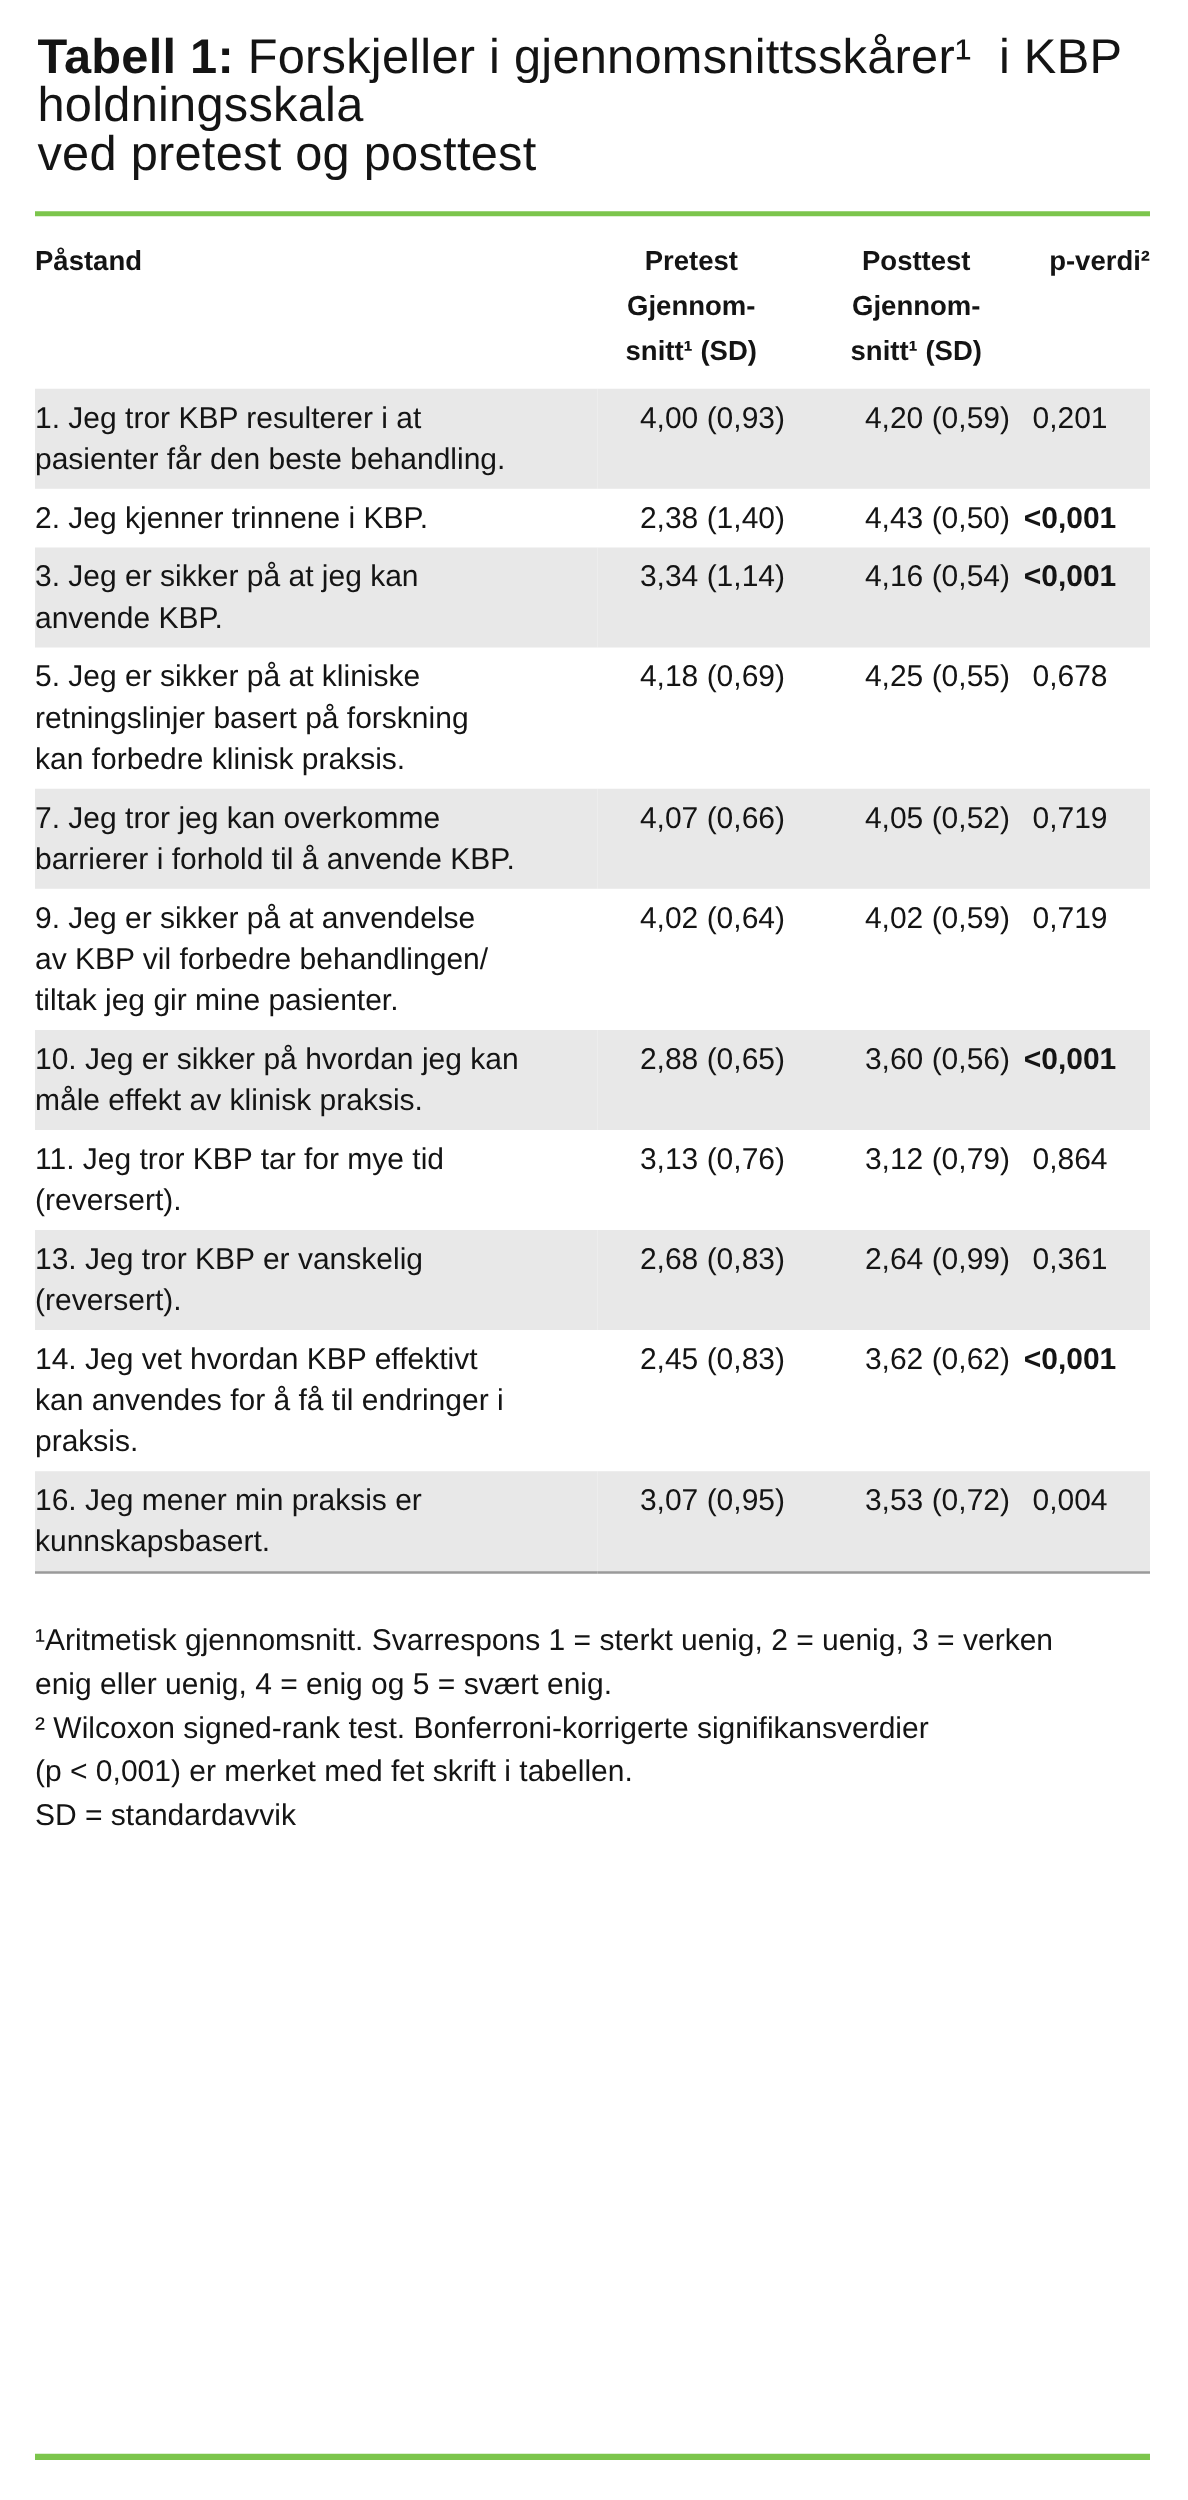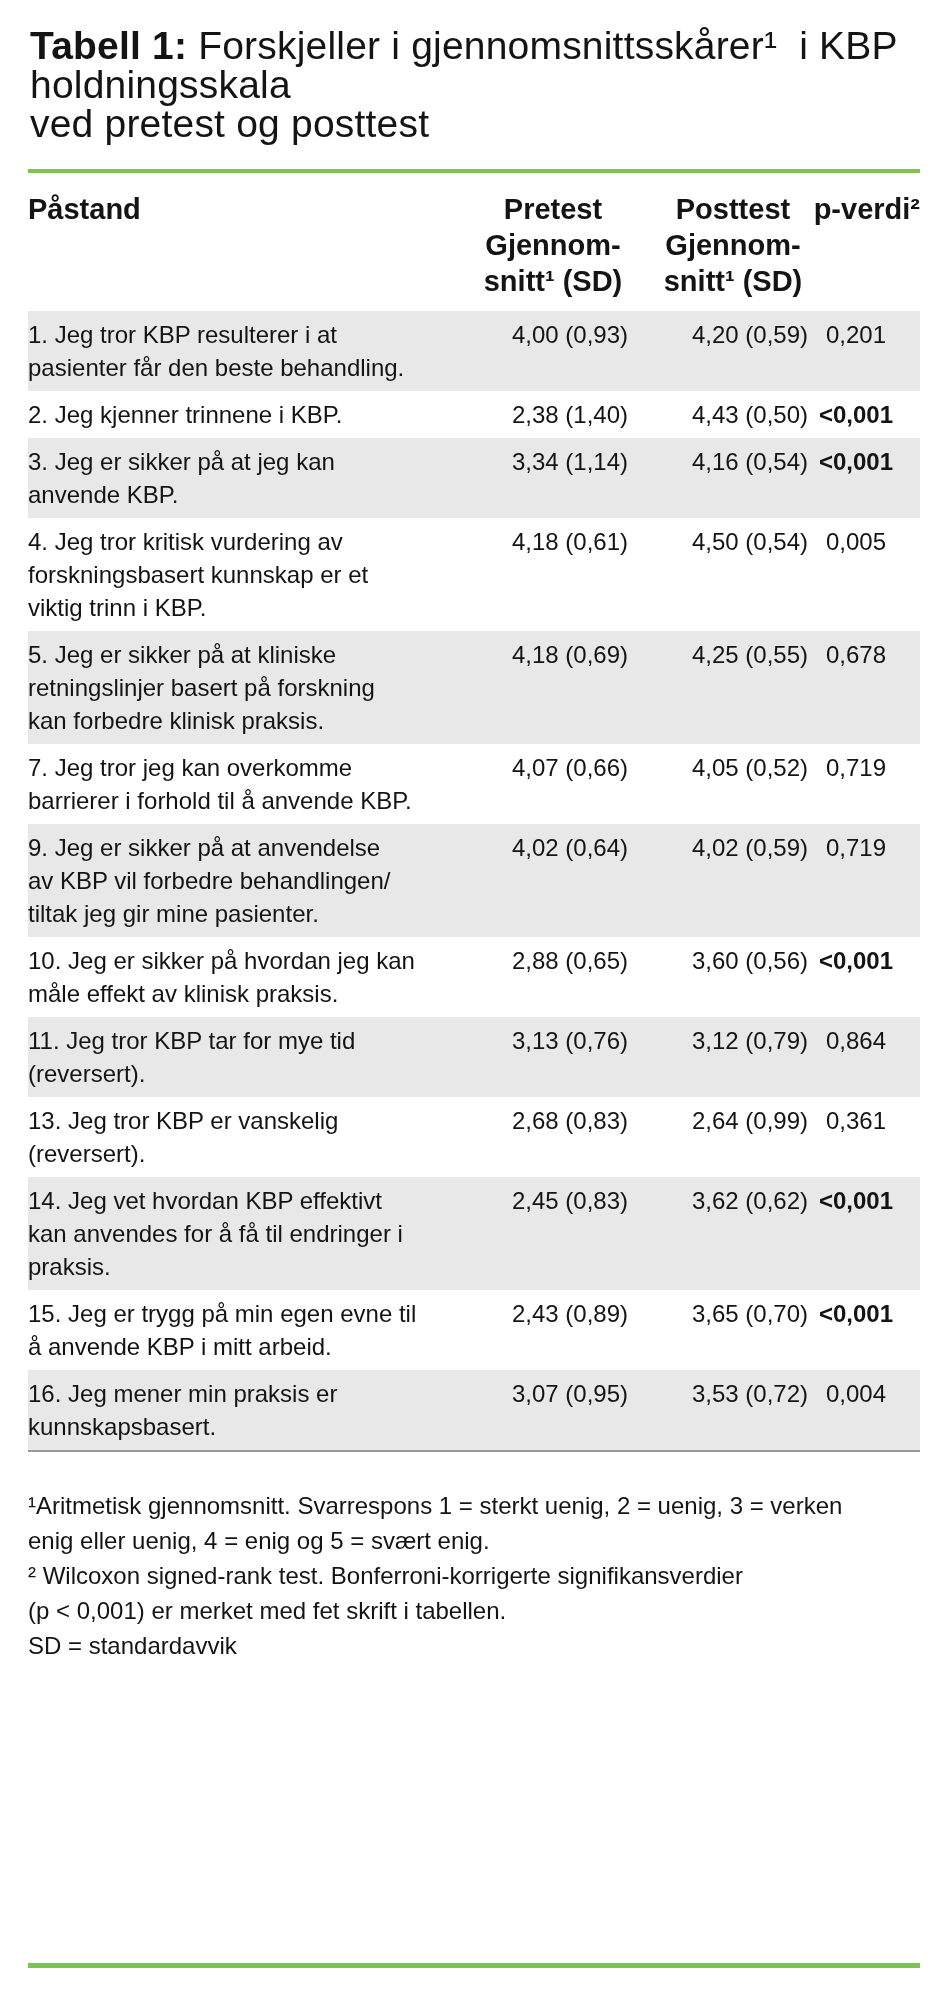--- a/index.html
+++ b/index.html
@@ -35,21 +35,21 @@
     table-layout: fixed;
     border-bottom: 2px solid #9a9a9a;
   }
   col.c-statement { width: 450px; }
   col.c-pretest   { width: 150px; }
   col.c-posttest  { width: 180px; }
   col.c-pval      { width: 112px; }
 
   thead th {
     font-weight: 700;
-    font-size: 29px;
+    font-size: 22px;
     line-height: 36px;
     vertical-align: top;
     padding: 18px 0 12px 0;
   }
   th.statement { text-align: left; }
   th.num { text-align: center; }
   th.posttest { padding-left: 30px; }
   th.pval { text-align: right; padding-right: 0; }
   .hline { display: block; }
 
@@ -129,28 +129,20 @@
       <td class="pval bold">&lt;0,001</td>
     </tr>
         <tr>
       <td class="statement">3. Jeg er sikker på at jeg kan
 anvende KBP.</td>
       <td class="num pretest">3,34 (1,14)</td>
       <td class="num posttest">4,16 (0,54)</td>
       <td class="pval bold">&lt;0,001</td>
     </tr>
         <tr>
-      <td class="statement">4. Jeg tror kritisk vurdering av
-forskningsbasert kunnskap er et
-viktig trinn i KBP.</td>
-      <td class="num pretest">4,18 (0,61)</td>
-      <td class="num posttest">4,50 (0,54)</td>
-      <td class="pval">0,005</td>
-    </tr>
-        <tr>
       <td class="statement">5. Jeg er sikker på at kliniske
 retningslinjer basert på forskning
 kan forbedre klinisk praksis.</td>
       <td class="num pretest">4,18 (0,69)</td>
       <td class="num posttest">4,25 (0,55)</td>
       <td class="pval">0,678</td>
     </tr>
         <tr>
       <td class="statement">7. Jeg tror jeg kan overkomme
 barrierer i forhold til å anvende KBP.</td>
@@ -186,27 +178,20 @@
       <td class="num pretest">2,68 (0,83)</td>
       <td class="num posttest">2,64 (0,99)</td>
       <td class="pval">0,361</td>
     </tr>
         <tr>
       <td class="statement">14. Jeg vet hvordan KBP effektivt
 kan anvendes for å få til endringer i
 praksis.</td>
       <td class="num pretest">2,45 (0,83)</td>
       <td class="num posttest">3,62 (0,62)</td>
-      <td class="pval bold">&lt;0,001</td>
-    </tr>
-        <tr>
-      <td class="statement">15. Jeg er trygg på min egen evne til
-å anvende KBP i mitt arbeid.</td>
-      <td class="num pretest">2,43 (0,89)</td>
-      <td class="num posttest">3,65 (0,70)</td>
       <td class="pval bold">&lt;0,001</td>
     </tr>
         <tr>
       <td class="statement">16. Jeg mener min praksis er
 kunnskapsbasert.</td>
       <td class="num pretest">3,07 (0,95)</td>
       <td class="num posttest">3,53 (0,72)</td>
       <td class="pval">0,004</td>
     </tr>
       </tbody>

